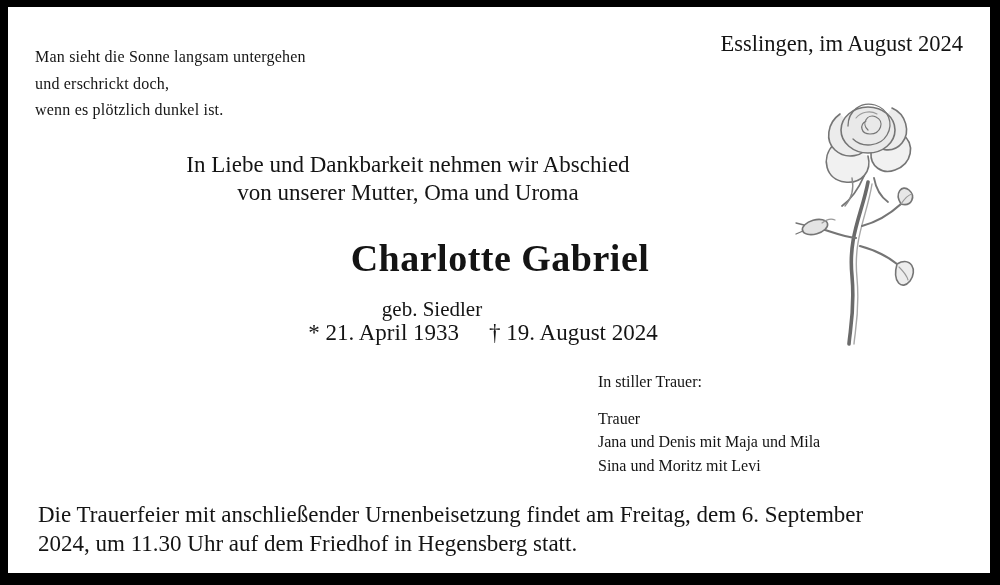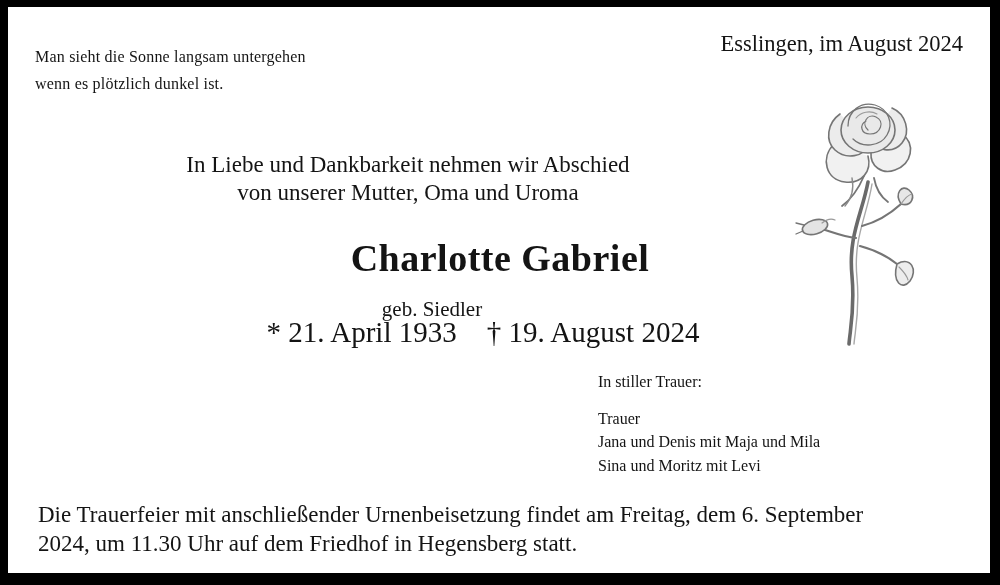--- a/index.html
+++ b/index.html
@@ -43,21 +43,21 @@
     letter-spacing: 0.5px;
   }
   .maiden {
     position: absolute; left: 0; top: 297px; width: 864px;
     text-align: center;
     font-size: 21px; line-height: 24px;
   }
   .dates {
     position: absolute; left: 0; top: 319px; width: 966px;
     text-align: center;
-    font-size: 29px; line-height: 27px;
+    font-size: 23px; line-height: 27px;
   }
   .dates .death { margin-left: 30px; }
   .mourners {
     position: absolute; left: 598px; top: 370px;
     font-size: 16px; line-height: 23.5px; font-family: Liberation Serif, serif;
   }
   .mourners .heading { margin-bottom: 13px; }
   .funeral {
     position: absolute; left: 38px; top: 501px;
     font-size: 23px; line-height: 28.5px;
@@ -67,20 +67,21 @@
     width: 150px; height: 262px;
   }
 </style>
 </head>
 <body>
 
 <div class="frame"></div>
 
 <div class="epigraph">
   <div>Man sieht die Sonne langsam untergehen</div>
+  <div>und erschrickt doch,</div>
   <div>wenn es plötzlich dunkel ist.</div>
 </div>
 
 <div class="dateline">Esslingen, im August 2024</div>
 
 <div class="intro">
   <div>In Liebe und Dankbarkeit nehmen wir Abschied</div>
   <div>von unserer Mutter, Oma und Uroma</div>
 </div>
 

